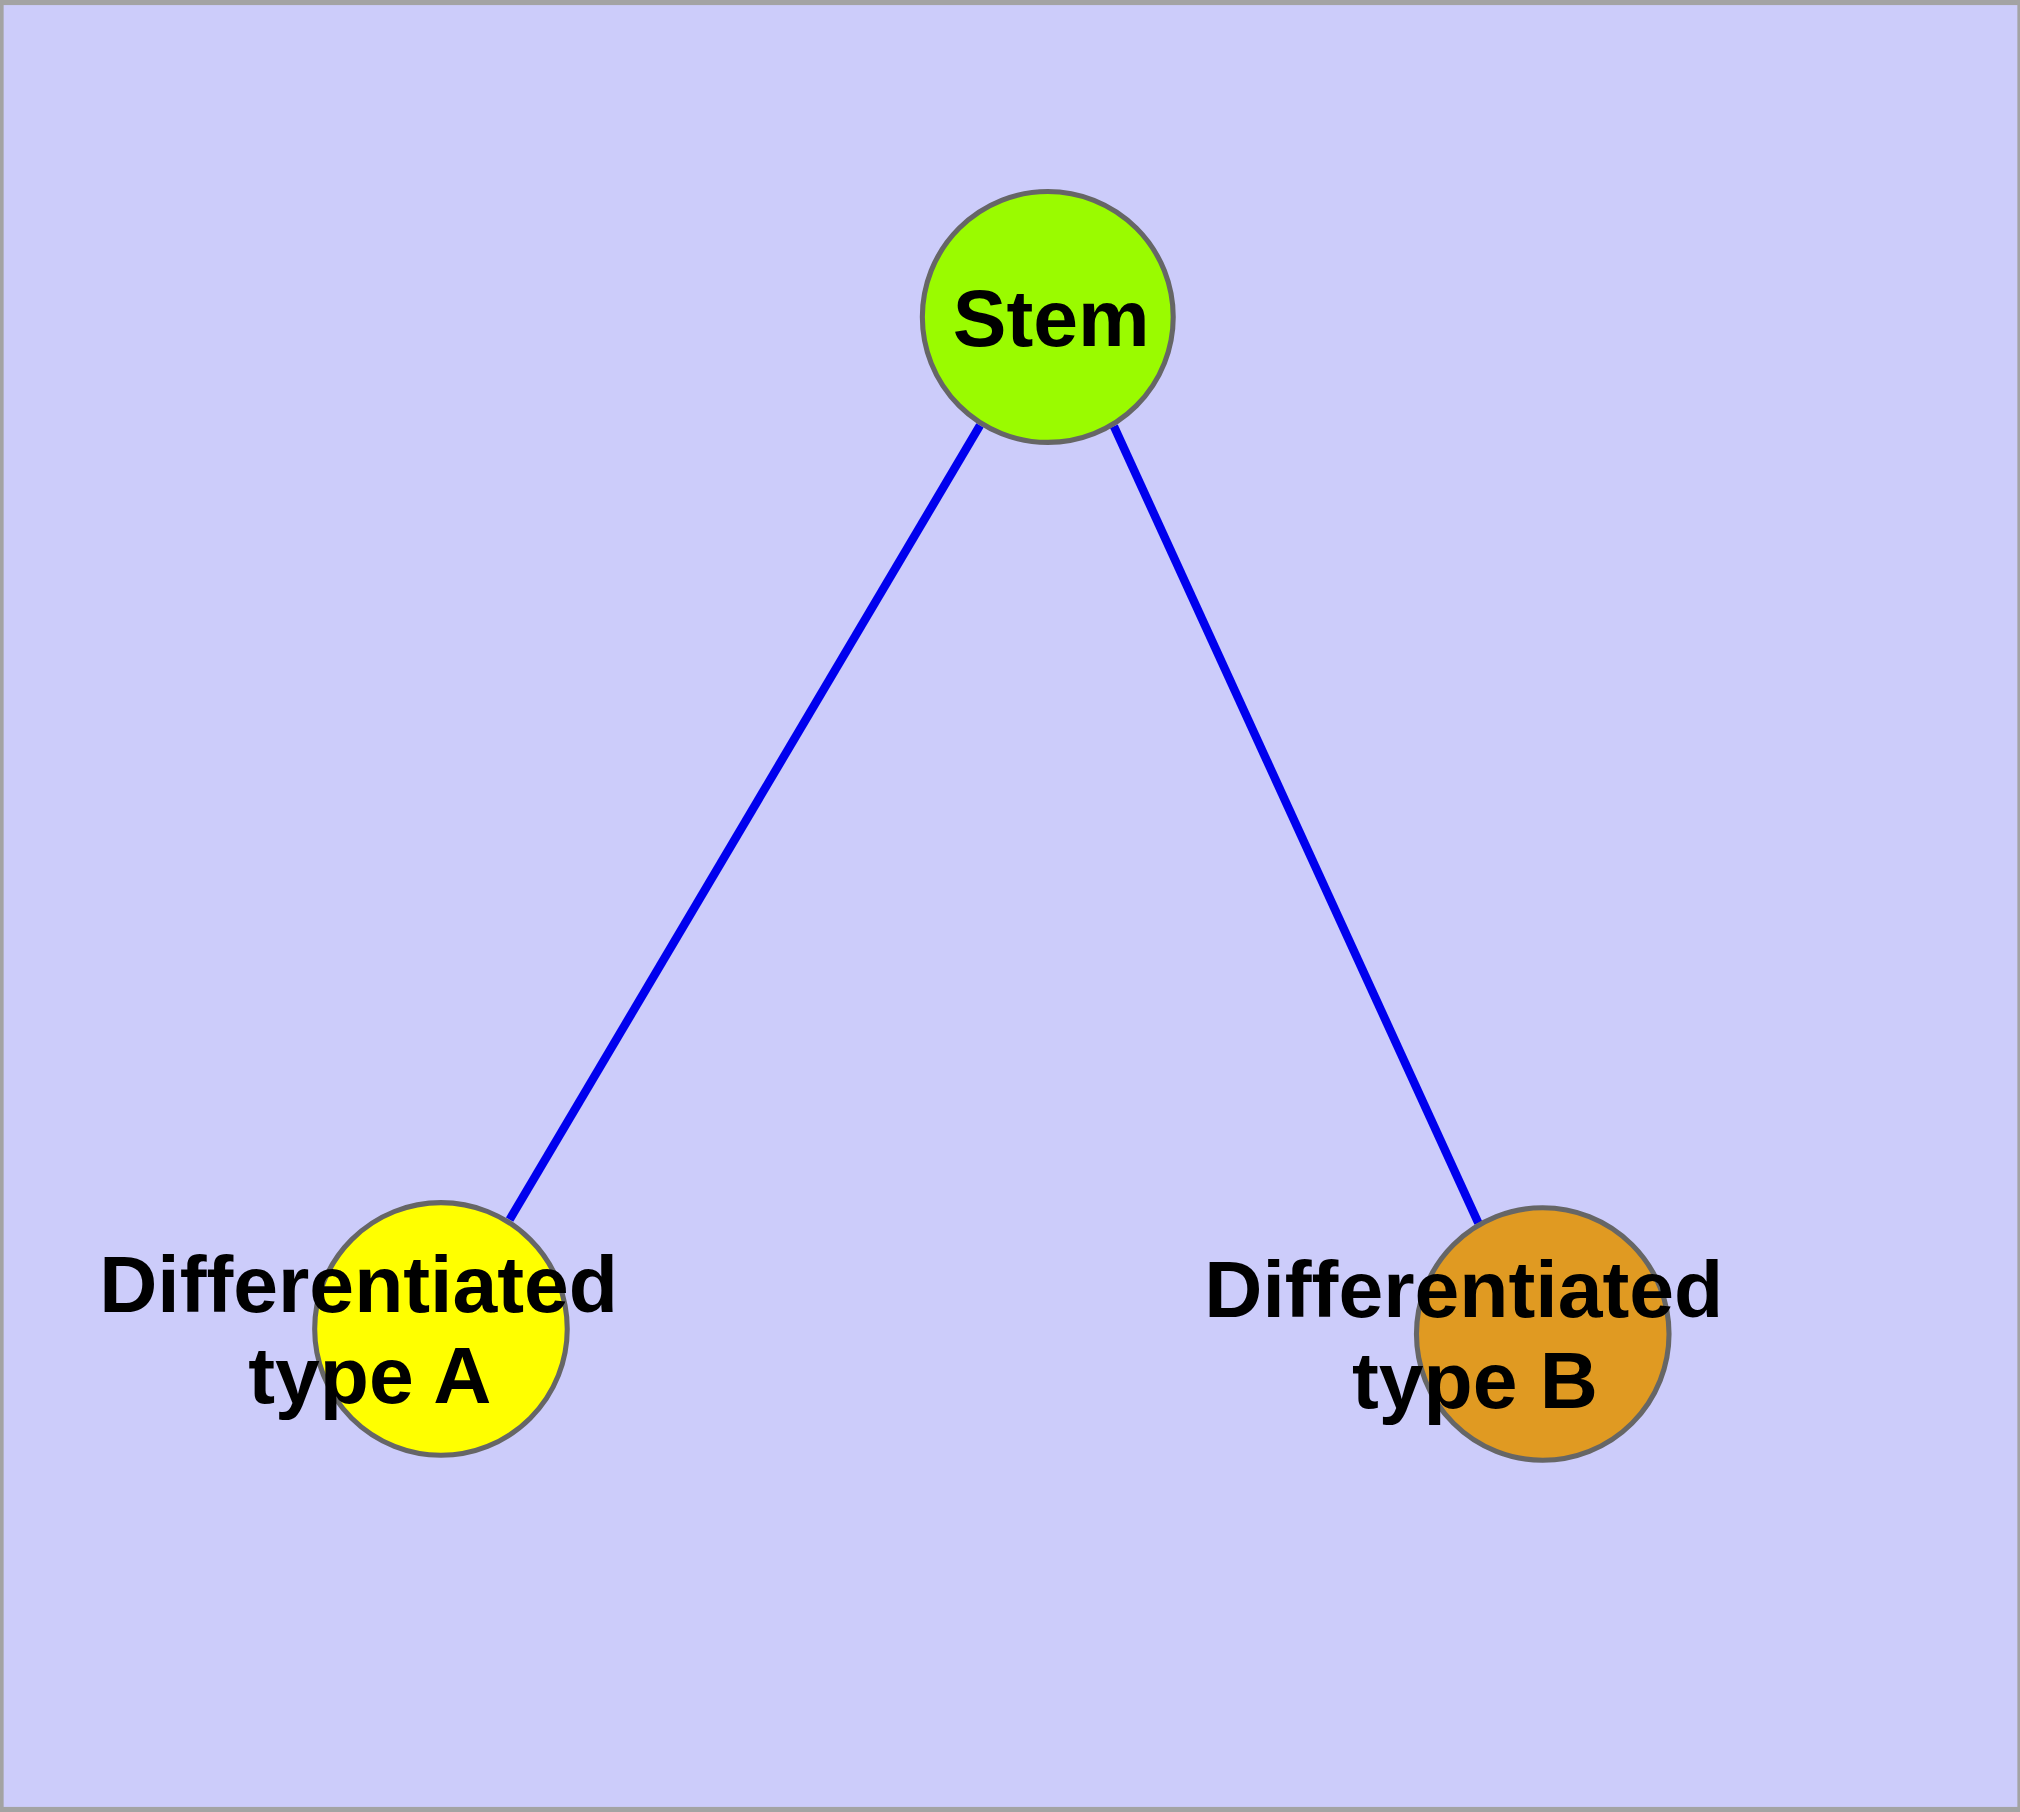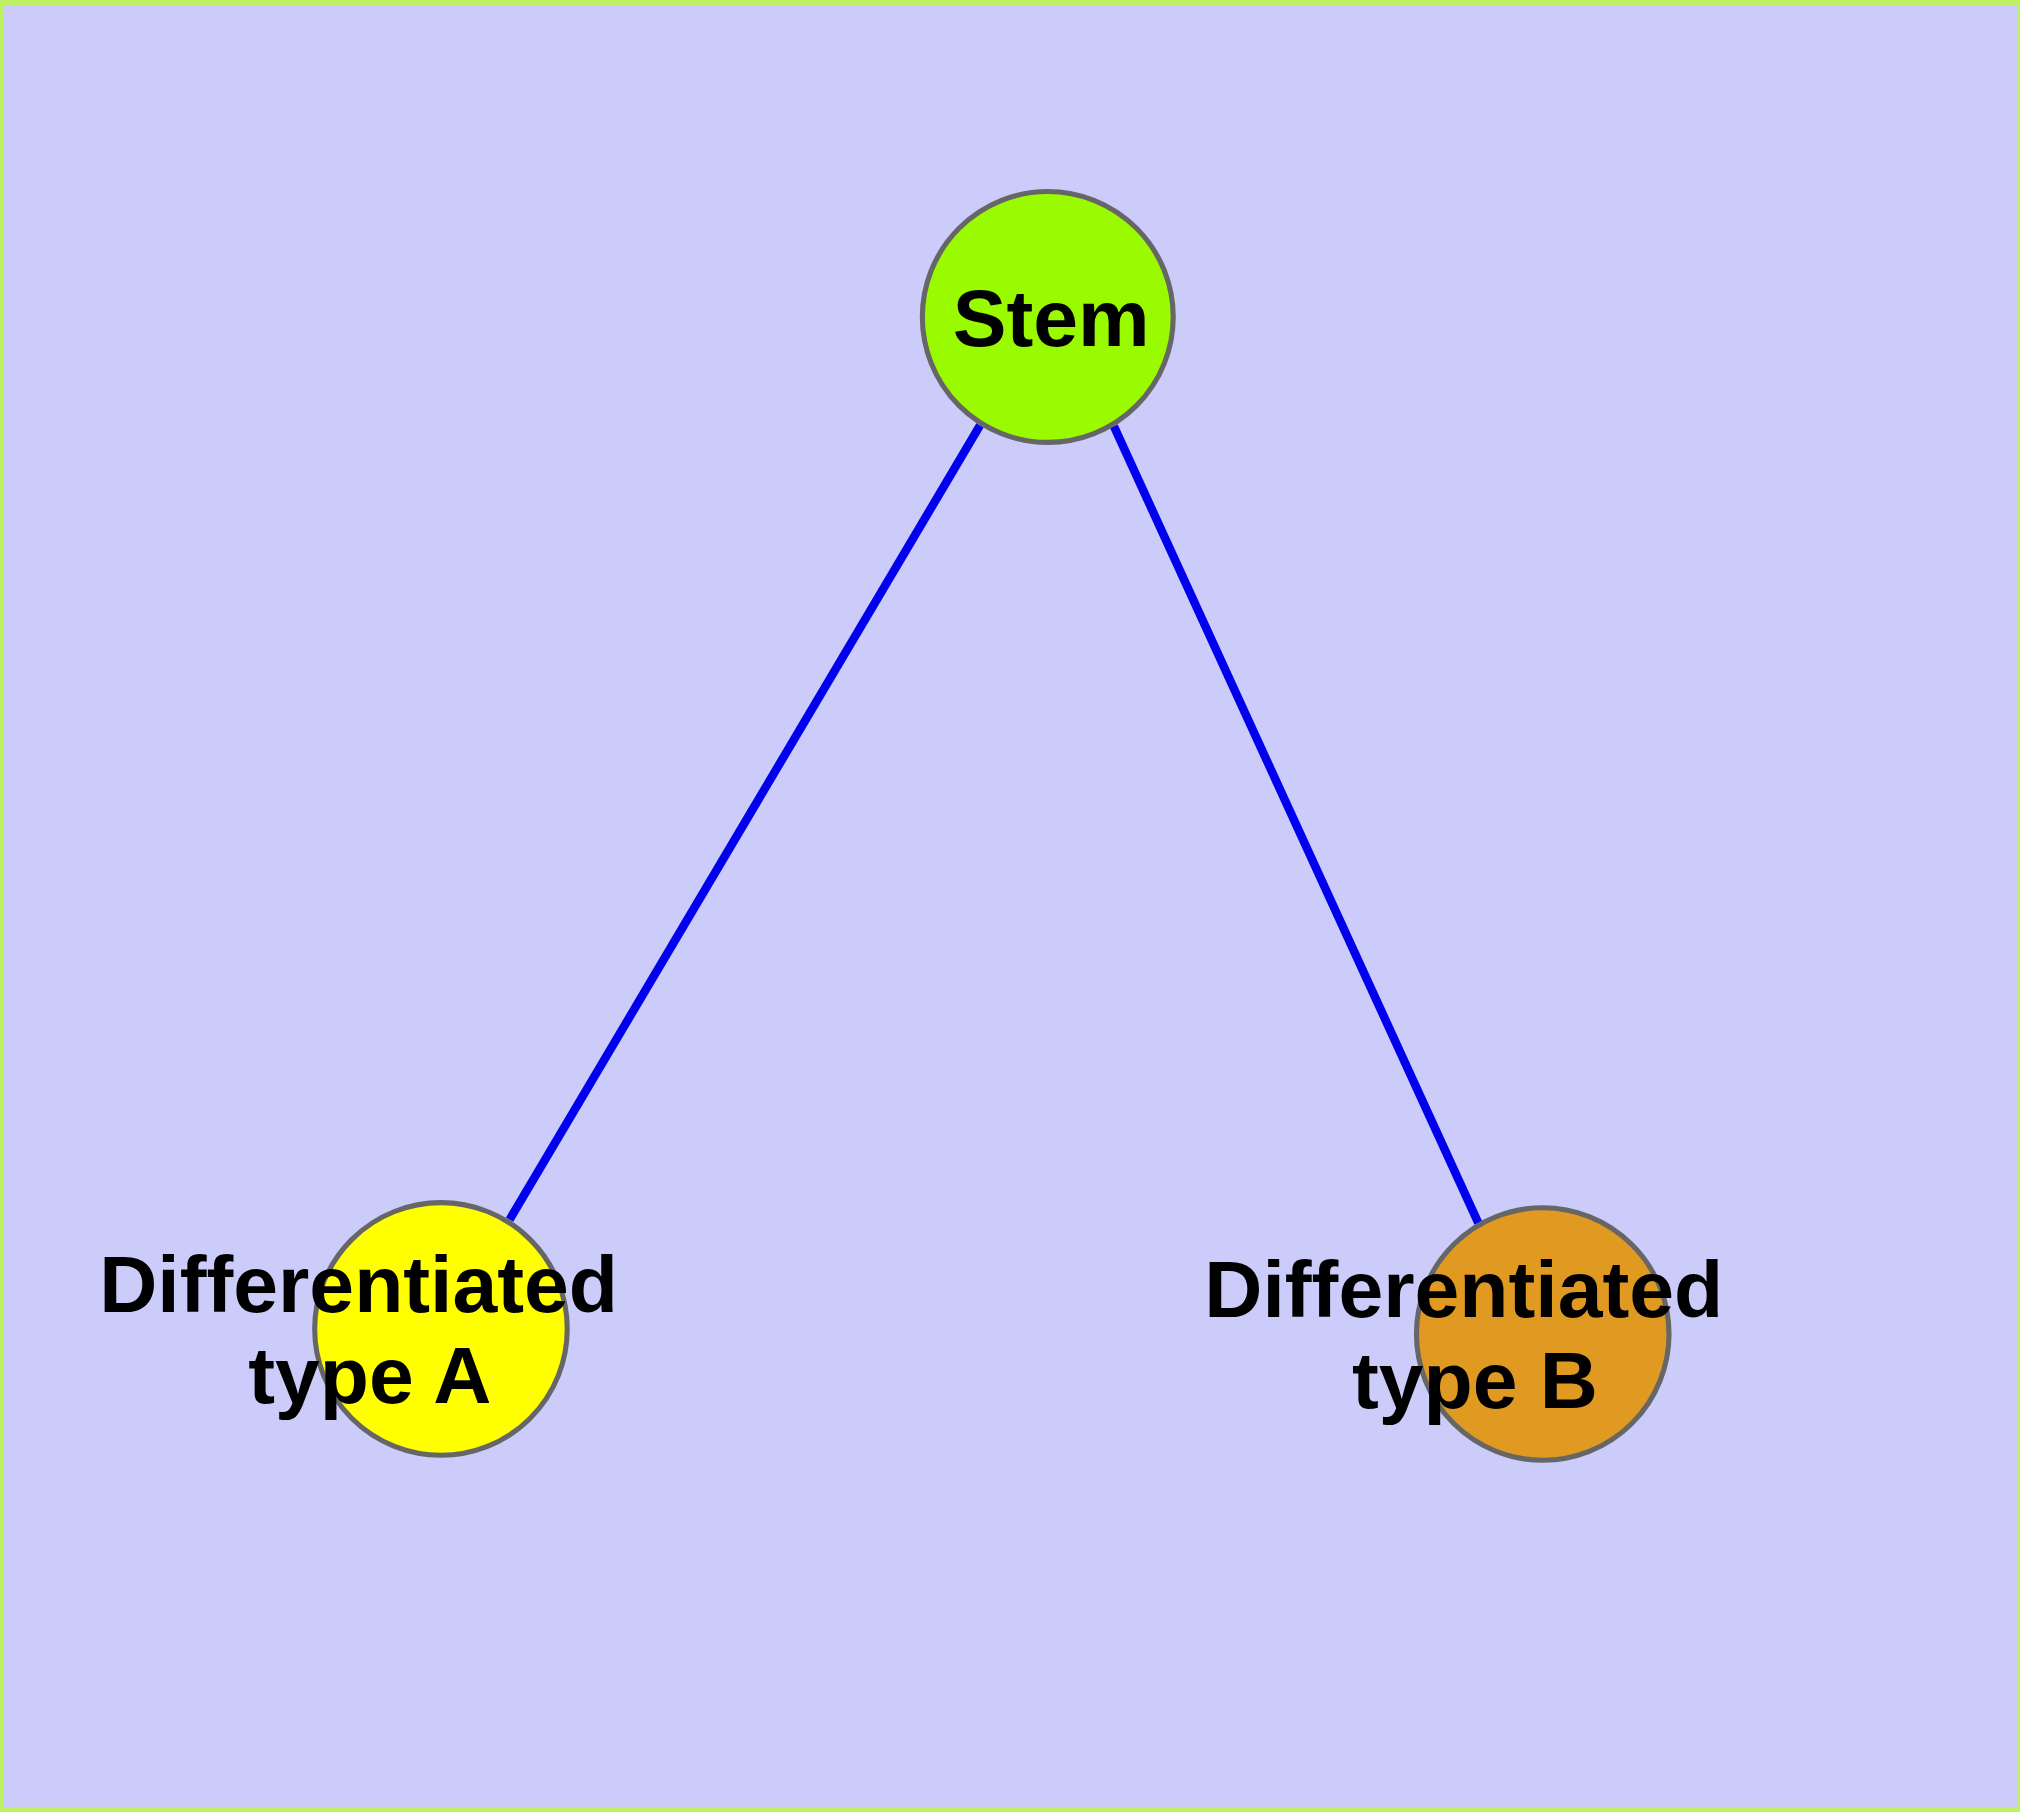--- a/index.html
+++ b/index.html
@@ -27,21 +27,21 @@
   .node-label {
     font-family: "Liberation Sans", sans-serif;
     font-weight: bold;
     fill: #000000;
     stroke: none;
   }
 </style>
 </head>
 <body style="width: 2021px; height: 1812px;">
 
-<div id="canvas-root" style="width: 2021px; height: 1812px; background: #bef264;">
+<div id="canvas-root" style="width: 2021px; height: 1812px; background: #a3a3a3;">
   <svg id="graph-svg" viewBox="0 0 2384 2138" width="2021" height="1812">
 
     <rect id="bg-rect" x="4" y="6" width="2376" height="2126" fill="#ccccfa"></rect>
 
     <g>
       <line class="graph-edge" id="edge-0" x1="1156" y1="502" x2="601" y2="1439" stroke="#0000ee" stroke-width="10" stroke-linecap="butt"></line>
       <line class="graph-edge" id="edge-1" x1="1314" y1="503" x2="1744" y2="1443" stroke="#0000ee" stroke-width="10" stroke-linecap="butt"></line>
     </g>
 
     <g>

